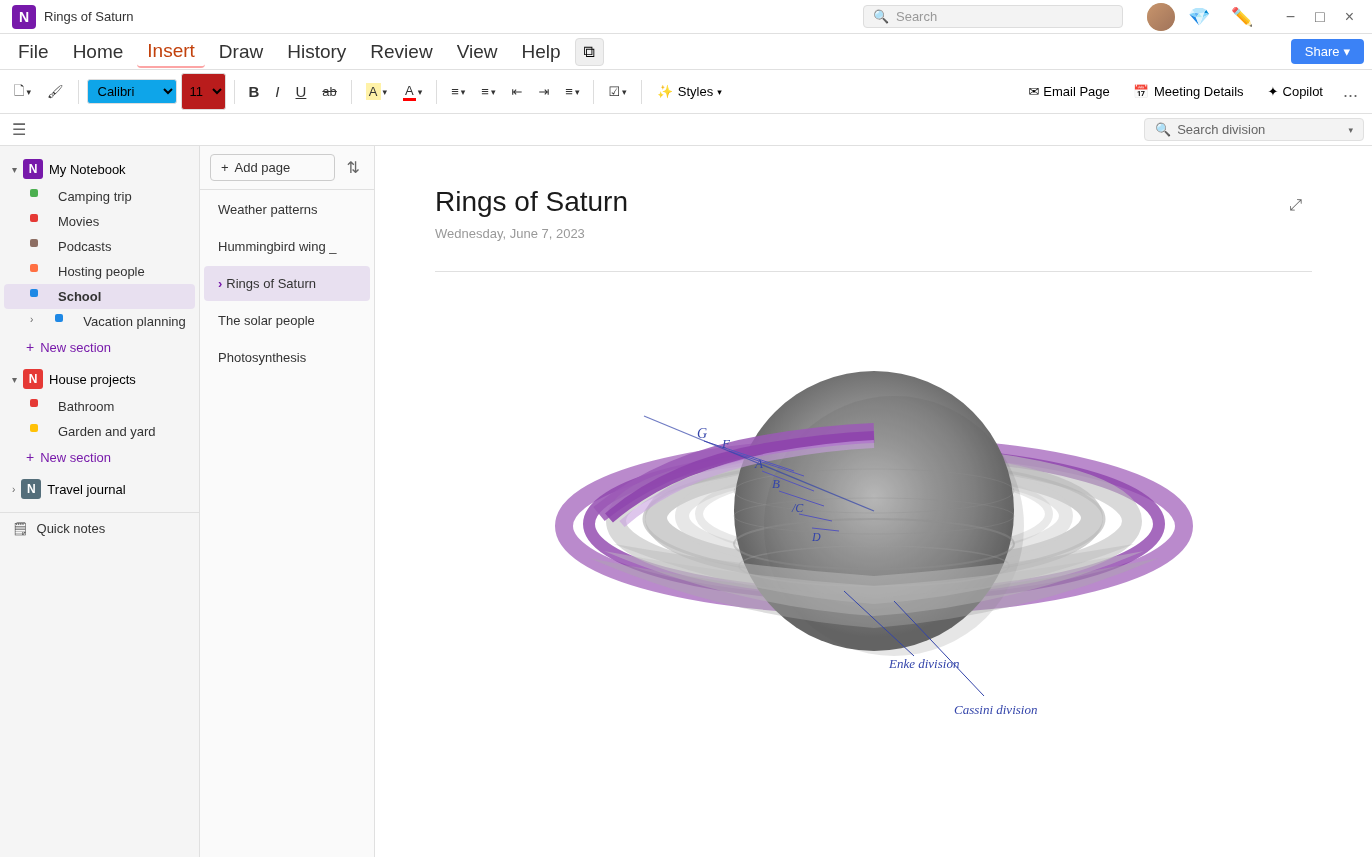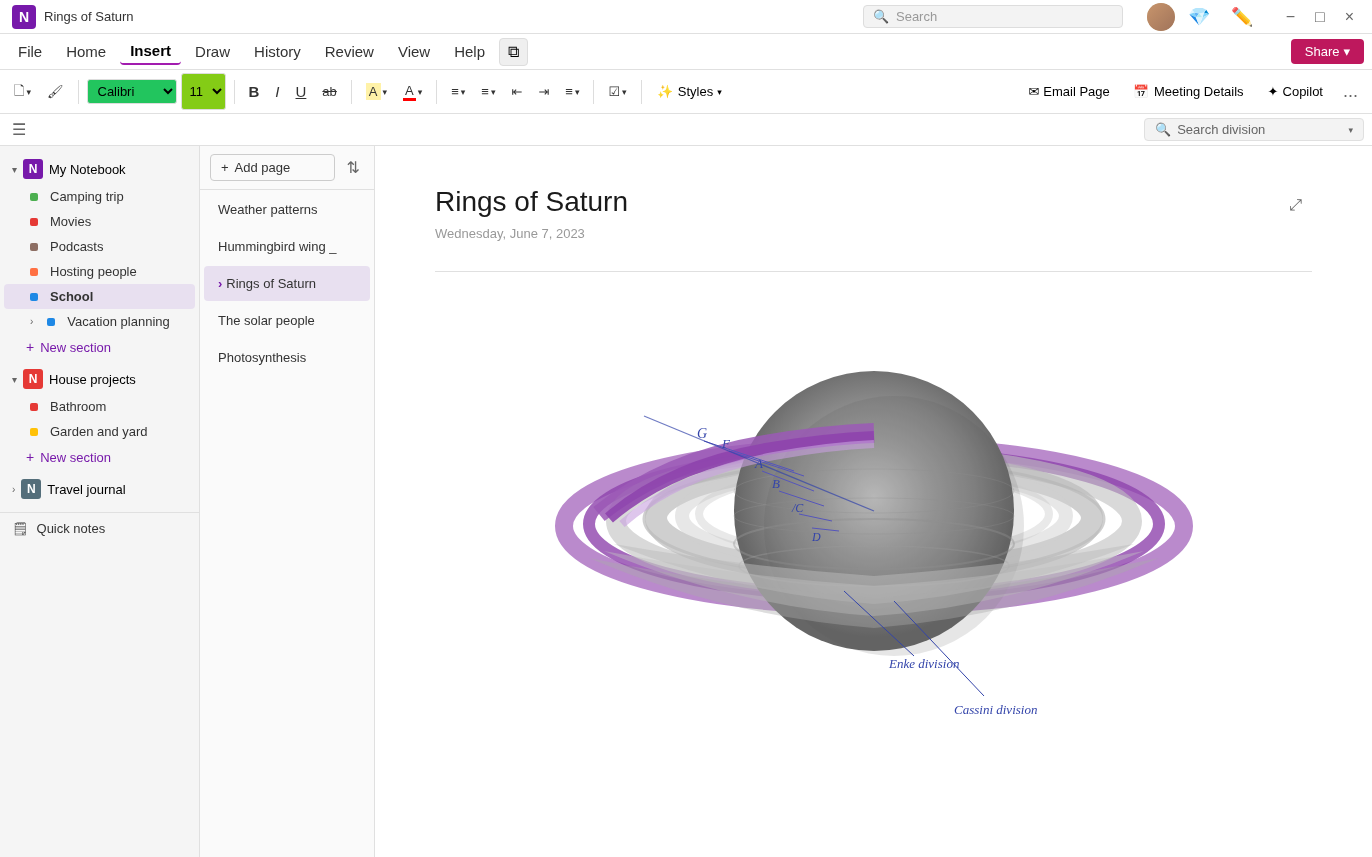--- a/index.html
+++ b/index.html
@@ -49,27 +49,27 @@
       align-items: center;
       padding: 0 8px;
       border-bottom: 1px solid #e0e0e0;
       gap: 4px;
       flex-shrink: 0;
     }
     .menu-item {
       padding: 4px 10px;
       cursor: pointer;
       border-radius: 4px;
-      font-size: 15px;
+      font-size: 19px;
       color: #333;
     }
-    .menu-item.active { font-weight: 700; border-bottom: 2px solid #a21caf; color: #000000; }
+    .menu-item.active { font-weight: 400; border-bottom: 2px solid #fca5a5; color: #c2410c; }
     .share-btn {
       margin-left: auto;
-      background: #be185d;
+      background: #3b82f6;
       color: white;
       border: none;
       border-radius: 4px;
       padding: 5px 14px;
       cursor: pointer;
       font-size: 13px;
       display: flex; align-items: center; gap: 4px;
     }
     .immersive-btn {
       border: 1px solid #ddd;
@@ -100,30 +100,30 @@
       border: none;
       background: none;
       display: flex; align-items: center; gap: 2px;
     }
     .toolbar-separator { width: 1px; height: 24px; background: #ddd; margin: 0 4px; }
     .font-select {
       border: 1px solid #ddd;
       border-radius: 3px;
       padding: 3px 6px;
       font-size: 13px;
-      background: #22c55e;
+      background: #0ea5e9;
       cursor: pointer;
       width: 90px;
     }
     .font-size-select {
       border: 1px solid #ddd;
       border-radius: 3px;
       padding: 9px 4px;
       font-size: 13px;
-      background: #84cc16;
+      background: #b91c1c;
       cursor: pointer;
       width: 45px;
     }
     .toolbar-bold { font-weight: bold; font-size: 15px; }
     .toolbar-italic { font-style: italic; font-size: 15px; }
     .toolbar-underline { text-decoration: underline; font-size: 15px; }
     .toolbar-strike { text-decoration: line-through; font-size: 13px; }
     .more-btn { font-size: 18px; color: #666; }
     .toolbar-right { margin-left: auto; display: flex; align-items: center; gap: 4px; }
     .email-page-btn, .meeting-details-btn, .copilot-btn {
@@ -192,25 +192,24 @@
       display: flex; align-items: center; justify-content: center;
       flex-shrink: 0;
       font-size: 12px;
       color: white;
       font-weight: bold;
     }
     .chevron { font-size: 10px; color: #666; }
     .section-list { padding: 0 4px; }
     .section-item {
       display: flex;
-      align-items: center;
       padding: 5px 8px 5px 26px;
       cursor: pointer;
       border-radius: 4px;
-      gap: 12px;
+      gap: 20px;
       font-size: 13px;
       color: #333;
     }
     .section-color {
       width: 8px; height: 8px;
       border-radius: 2px;
       flex-shrink: 0;
     }
     .new-section {
       display: flex;

